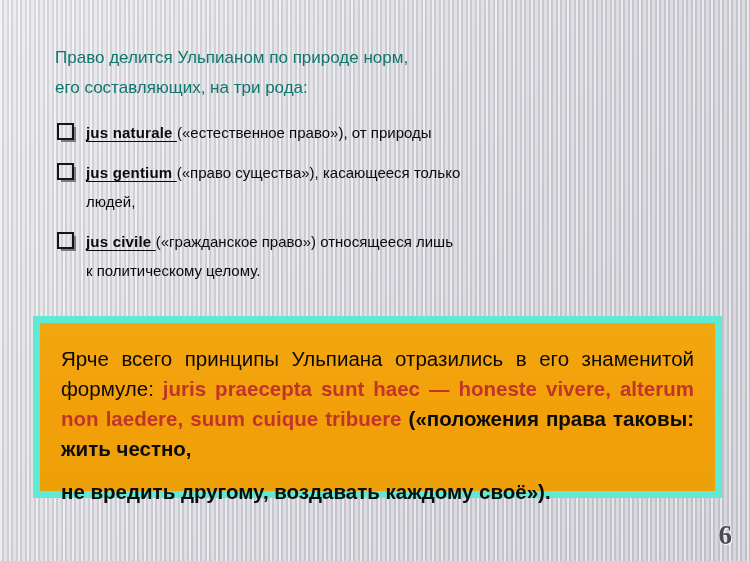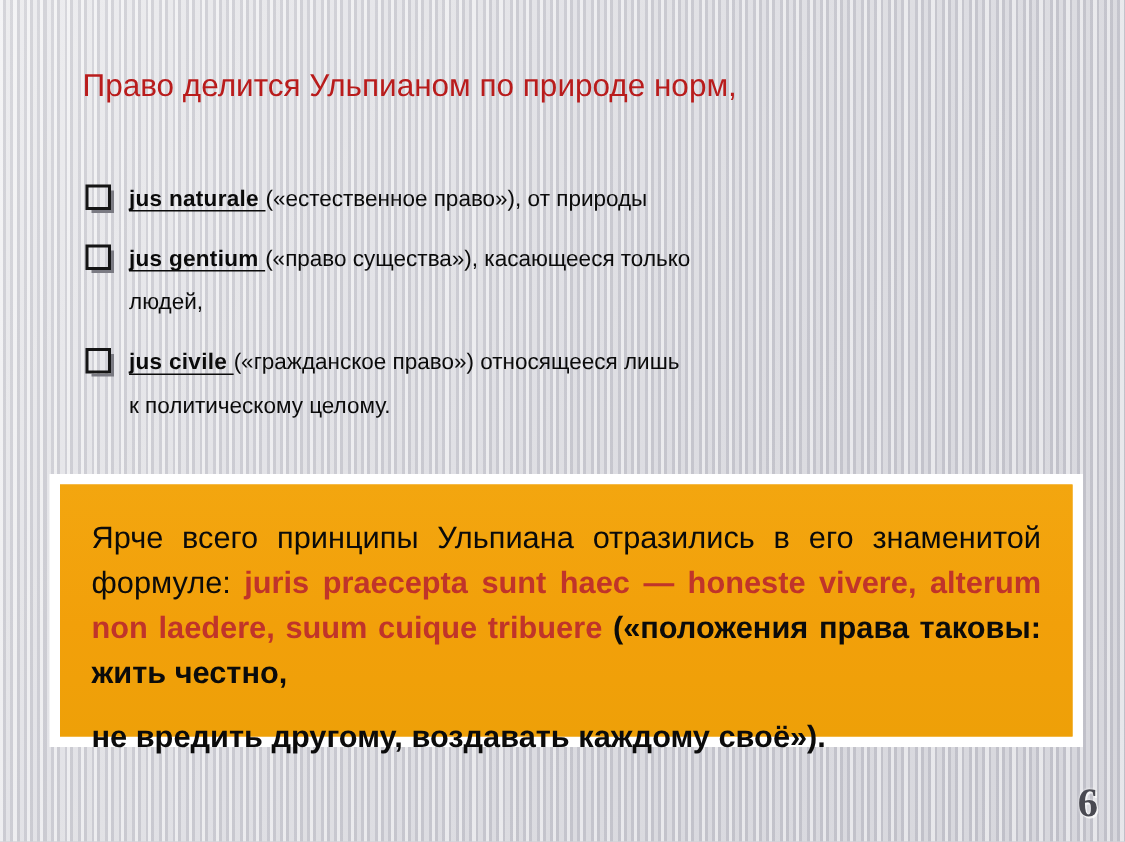--- a/index.html
+++ b/index.html
@@ -42,23 +42,23 @@
     top: 0;
     width: 750px;
     height: 561px;
   }
 
   .intro {
     position: absolute;
     left: 55px;
     top: 43px;
     width: 536px;
-    font-size: 21px;
+    font-size: 17px;
     line-height: 30px;
-    color: #b91c1c;
+    color: #0f766e;
     text-align: justify;
     text-justify: inter-word;
   }
   .intro > span.lastline {
     display: block;
     text-align: left;
   }
 
   ul.bullets {
     position: absolute;
@@ -100,21 +100,21 @@
     text-align: left;
   }
 
   
   #highlight-box {
     position: absolute;
     left: 33px;
     top: 316px;
     width: 689px;
     height: 182px;
-    background: #ffffff;
+    background: #5eead4;
     box-sizing: border-box;
     padding: 7px;
   }
   #highlight-inner {
     width: 100%;
     height: 100%;
     box-sizing: border-box;
     background: #f2a20c;
     background-image: linear-gradient(180deg, #f3a60f 0%, #f2a00a 55%, #eea008 100%);
     padding: 21px 21px 14px 21px;
@@ -154,20 +154,21 @@
 </style>
 </head>
 <body>
 
 <div id="slide"></div>
 
 <div id="content">
 
   <div class="intro">
     <span>Право делится Ульпианом по природе норм,</span>
+    <span class="lastline">его составляющих, на три рода:</span>
   </div>
 
   <ul class="bullets">
 
     <li>
       <span class="bullet-glyph"></span>
       <span class="term">jus naturale </span><span>(«естественное право»), от природы</span>
     </li>
 
     <li>

